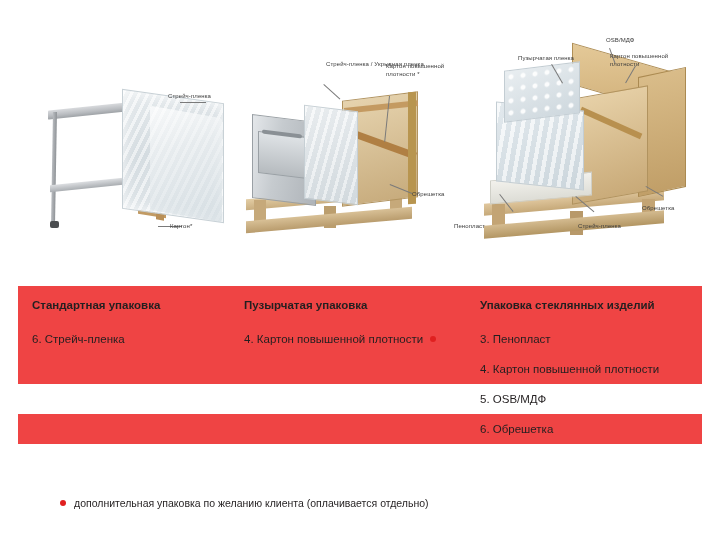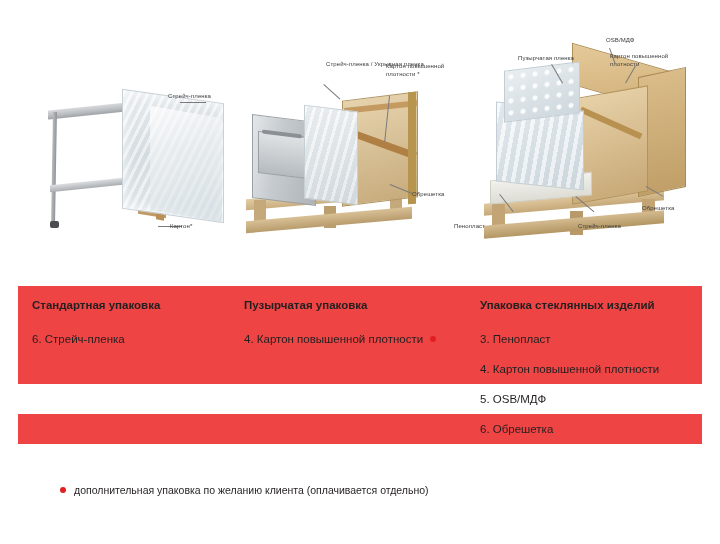--- a/index.html
+++ b/index.html
@@ -235,21 +235,21 @@
     background: #e02020;
     margin-left: 7px;
     vertical-align: middle;
     position: relative;
     top: -1px;
   }
 
   .footnote {
     position: absolute;
     left: 60px;
-    top: 484px;
+    top: 497px;
     font-size: 10.5px;
     color: #231f20;
   }
   .footnote .dot {
     margin-left: 0;
     margin-right: 8px;
   }
 </style>
 </head>
 <body>

